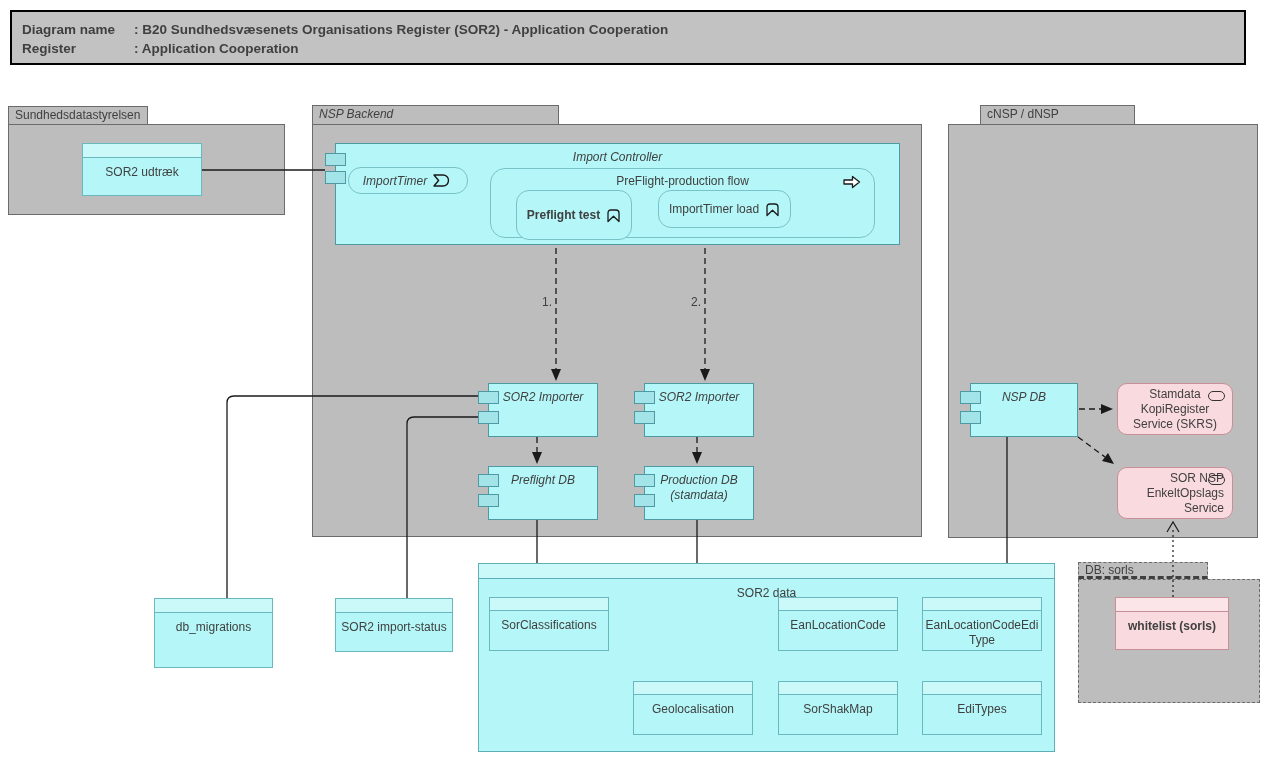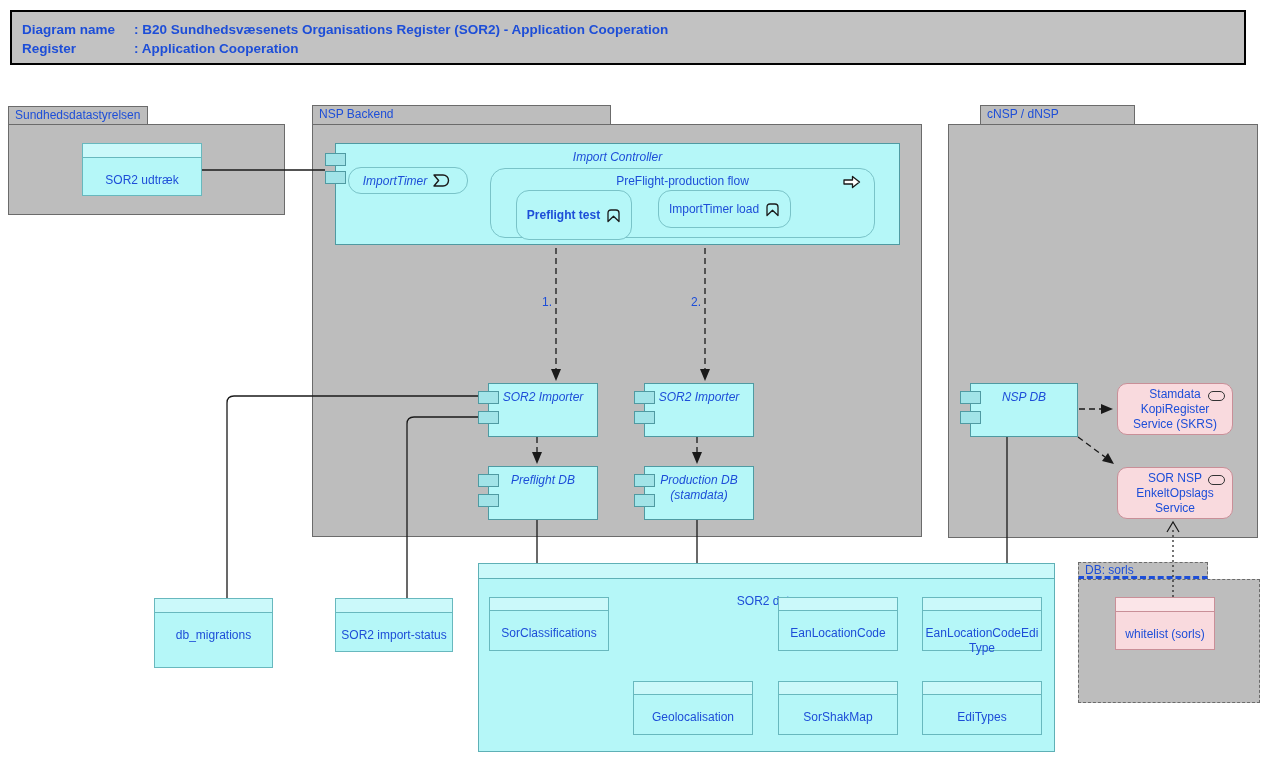--- a/index.html
+++ b/index.html
@@ -1,17 +1,17 @@
 <!DOCTYPE html>
 <html><head>
 <meta charset="utf-8">
 <style>
   html,body{margin:0;padding:0;background:#fff;}
   #canvas{position:relative;width:1269px;height:765px;background:#ffffff;overflow:hidden;
-          font-family:"Liberation Sans",sans-serif;font-size:12px;color:#1d4ed8;}
+          font-family:"Liberation Sans",sans-serif;font-size:12px;color:#404040;}
   .abs{position:absolute;}
   
   .titlebar{background:#c2c2c2;border:2px solid #000;box-sizing:border-box;
             font-weight:bold;font-size:13.5px;padding:8px 10px 0 10px;line-height:19px;}
   .trow{display:flex;}
   .tlabel{width:112px;flex:none;}
   
   .gtab{background:#bdbdbd;border:1.5px solid #6b6b6b;border-bottom:none;box-sizing:border-box;
         padding-left:6px;line-height:16px;overflow:hidden;white-space:nowrap;}
   .gbody{background:#bdbdbd;border:1.5px solid #6b6b6b;box-sizing:border-box;}
@@ -20,21 +20,21 @@
   .comp{background:#b5f7f8;border:1px solid #4f9aa2;box-sizing:border-box;text-align:center;}
   .comp .clbl{padding-top:6px;line-height:15px;font-style:italic;}
   .sq{position:absolute;left:-11px;width:21px;height:13px;background:#a2e4e8;
       border:1px solid #4f9aa2;box-sizing:border-box;}
   
   .rounded{background:#b5f7f8;border:1px solid #79c3c8;box-sizing:border-box;border-radius:13px;}
   .centerflex{display:flex;align-items:center;justify-content:center;gap:6px;height:100%;}
   
   .dataobj{background:#b5f7f8;border:1px solid #68b8be;box-sizing:border-box;}
   .dataobj .band{height:13px;border-bottom:1px solid #68b8be;background:rgba(255,255,255,0.3);}
-  .dataobj .dlbl{text-align:center;margin-top:15px;line-height:15px;padding:0 2px;}
+  .dataobj .dlbl{text-align:center;margin-top:7px;line-height:15px;padding:0 2px;}
   .pinkobj{background:#f9dade;border:1px solid #c98f98;}
   .pinkobj .band{border-bottom:1px solid #c98f98;}
   
   .service{background:#f9dade;border:1px solid #c98f98;border-radius:10px;box-sizing:border-box;
            text-align:center;padding:3px 8px 0 8px;line-height:15px;}
   .pill{position:absolute;right:7px;top:7px;width:17px;height:10px;border:1.4px solid #333;
         border-radius:6px;box-sizing:border-box;}
   svg.wires{position:absolute;left:0;top:0;pointer-events:none;}
   .flownum{position:absolute;width:16px;text-align:right;}
   .narrowpad{padding:0 8px;}
@@ -53,21 +53,21 @@
       <span class="tlabel">Register</span>
       <span>: Application Cooperation</span>
     </div>
   </div>
 
   <div class="abs gtab" style="left:8px;top:106px;width:140px;height:18px;">
     <span>Sundhedsdatastyrelsen</span>
   </div>
   <div class="abs gbody" style="left:8px;top:124px;width:277px;height:91px;"></div>
 
-  <div class="abs gtab" style="left:312px;top:105px;width:299px;height:19px;line-height:17px;">
+  <div class="abs gtab" style="left:312px;top:105px;width:247px;height:19px;line-height:17px;font-style:italic;">
     <span>NSP Backend</span>
   </div>
   <div class="abs gbody" style="left:312px;top:124px;width:610px;height:413px;"></div>
 
   <div class="abs gtab" style="left:948px;top:105px;width:155px;height:19px;line-height:17px;margin-left:32px;">
     <span>cNSP / dNSP</span>
   </div>
   <div class="abs gbody" style="left:948px;top:124px;width:310px;height:414px;"></div>
 
   <div class="abs gtab dashed" style="left:1078px;top:562px;width:130px;height:17px;border-style:dashed;line-height:15px;">
@@ -193,26 +193,26 @@
     <div class="sq" style="top:7px;"></div>
     <div class="sq" style="top:27px;"></div>
     <div class="clbl">NSP DB</div>
   </div>
 
   <div class="abs service" style="left:1117px;top:383px;width:116px;height:52px;">
     <span class="pill"></span>
     <div>Stamdata KopiRegister Service (SKRS)</div>
   </div>
 
-  <div class="abs service" style="left:1117px;top:467px;width:116px;height:52px;">
+  <div class="abs service" style="left:1117px;top:467px;width:116px;height:52px;text-align:right;">
     <span class="pill"></span>
     <div>SOR NSP EnkeltOpslags Service</div>
   </div>
 
-  <div class="abs dataobj pinkobj" style="left:1115px;top:597px;width:100px;height:53px;">
+  <div class="abs dataobj pinkobj" style="left:1115px;top:597px;width:114px;height:53px;font-weight:bold;">
     <div class="band"></div>
     <div class="dlbl">whitelist (sorls)</div>
   </div>
 
   <div class="abs dataobj" style="left:154px;top:598px;width:119px;height:70px;">
     <div class="band"></div>
     <div class="dlbl">db_migrations</div>
   </div>
 
   <div class="abs dataobj" style="left:335px;top:598px;width:118px;height:54px;">

